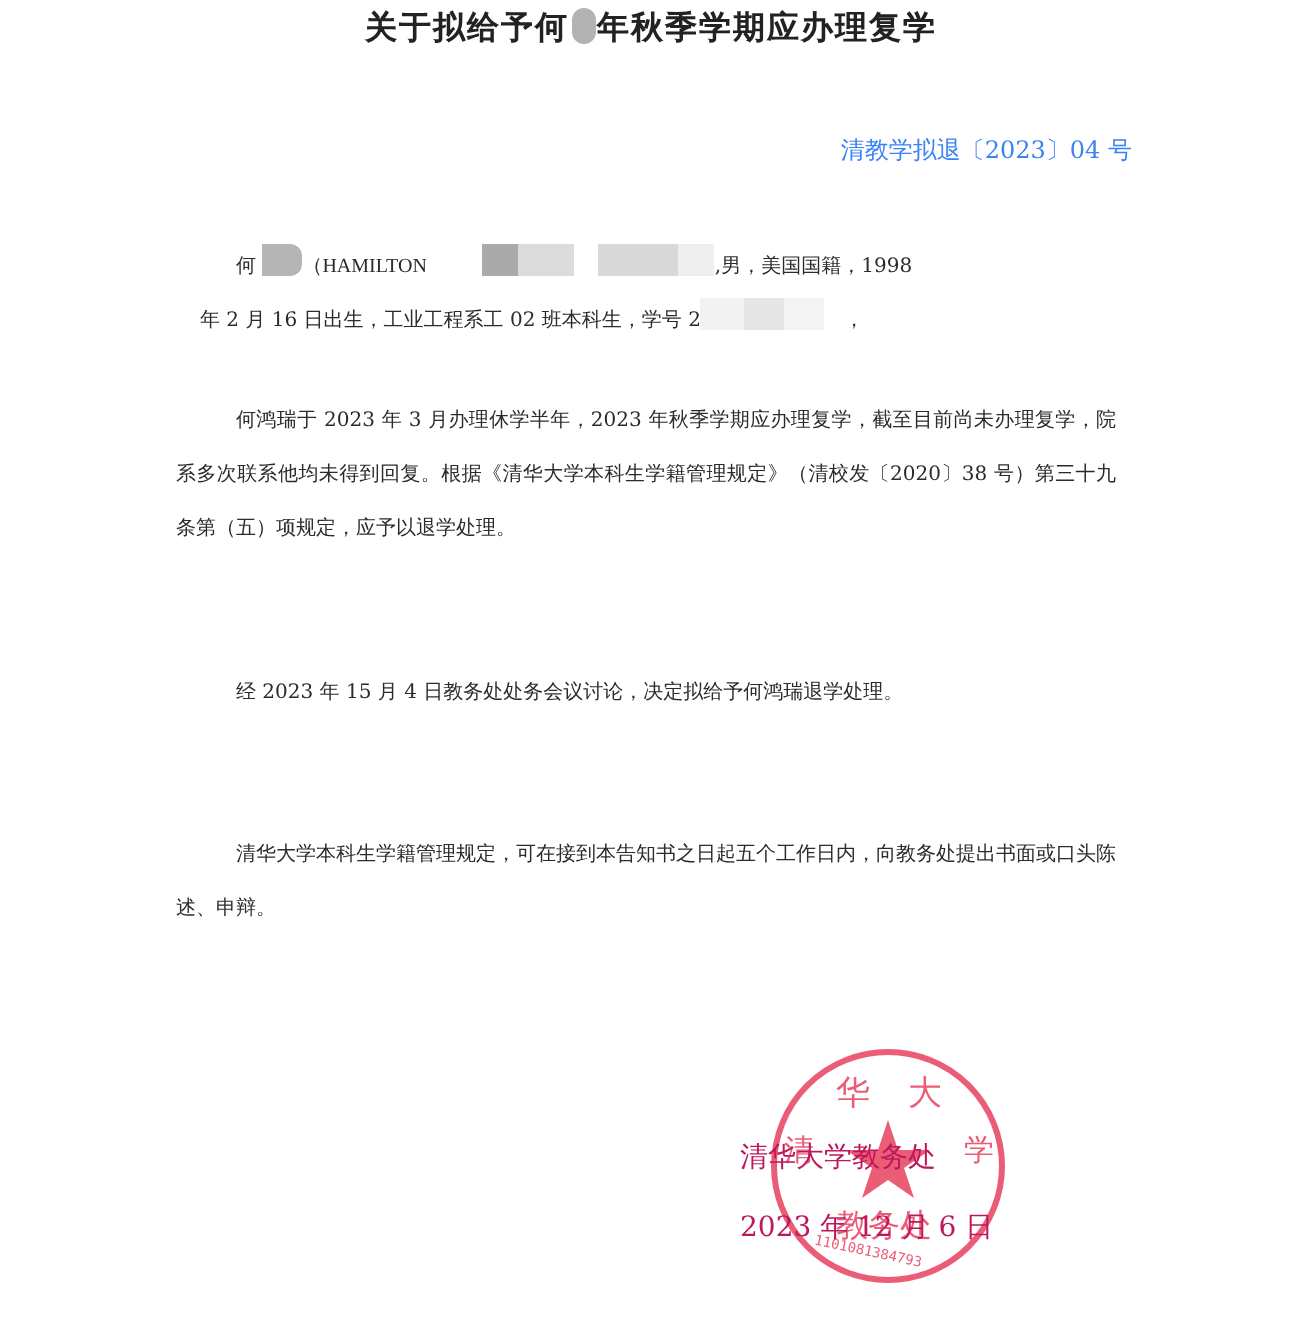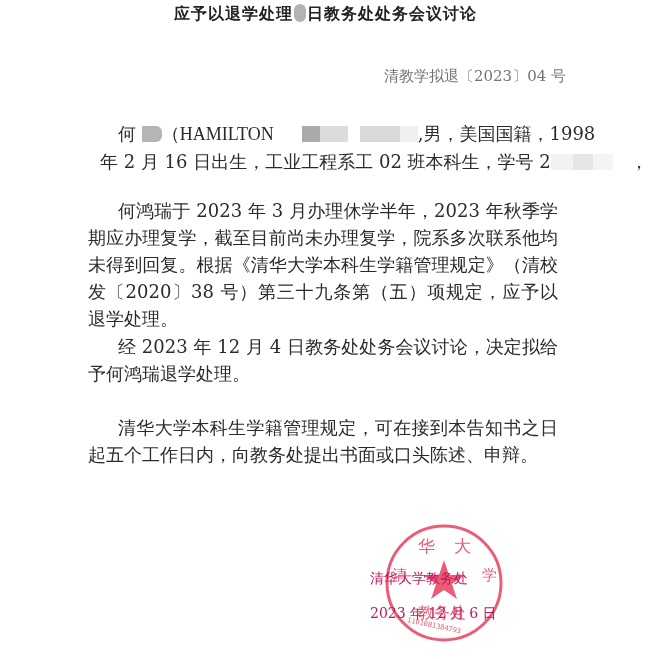--- a/index.html
+++ b/index.html
@@ -9,57 +9,57 @@
   }
   .title {
     position: absolute; top: 4px; left: 0; width: 651px; text-align: center;
     font-family: "DejaVu Sans", sans-serif; font-weight: bold; font-size: 16px; letter-spacing: 1px; color: #222;
   }
   .redact-dot {
     display: inline-block; width: 12px; height: 18px; background: #b3b3b3; border-radius: 6px;
     vertical-align: -3px; margin: 0 1px;
   }
   .docnum {
-    position: absolute; top: 67px; right: 85px; font-size: 15px; color: #737373;
+    position: absolute; top: 67px; right: 85px; font-size: 12px; color: #3b82f6;
   }
   .para {
-    position: absolute; left: 88px; width: 470px; font-size: 18px; line-height: 27px; color: #2b2b2b;
+    position: absolute; left: 88px; width: 470px; font-size: 10px; line-height: 27px; color: #2b2b2b;
     text-align: justify;
   }
   .indent { text-indent: 30px; }
   .r-block { display: inline-block; height: 16px; vertical-align: -2px; }
   .sig {
     position: absolute; font-size: 14px; color: #be185d; z-index: 2;
   }
   .stamp {
     position: absolute; left: 384px; top: 522px; width: 120px; height: 122px; z-index: 1; opacity: 0.85;
   }
 </style>
 </head>
 <body>
 
 <div class="title">
-  <span>应予以退学处理</span><span class="redact-dot"></span><span>日教务处处务会议讨论</span>
+  <span>关于拟给予何</span><span class="redact-dot"></span><span>年秋季学期应办理复学</span>
 </div>
 
 <div class="docnum">清教学拟退〔2023〕04 号</div>
 
 <div class="para" style="top:120px;">
   <div class="indent" style="white-space:nowrap;">
     <span>何</span>
     <span class="r-block" style="width:20px;background:#b5b5b5;border-radius:0 6px 6px 0;"></span><span style="font-family:'Liberation Serif',serif;">（HAMILTON</span><span class="r-block" style="width:28px;background:#fff;"></span><span class="r-block" style="width:18px;background:#aaaaaa;"></span><span class="r-block" style="width:28px;background:#dcdcdc;"></span><span class="r-block" style="width:12px;background:#fff;"></span><span class="r-block" style="width:40px;background:#d9d9d9;"></span><span class="r-block" style="width:18px;background:#efefef;"></span><span>,男，美国国籍，1998</span>
   </div>
   <div style="white-space:nowrap;margin-left:12px;">
     <span>年 2 月 16 日出生，工业工程系工 02 班本科生，学号 2</span><span class="r-block" style="width:22px;background:#f2f2f2;"></span><span class="r-block" style="width:20px;background:#e6e6e6;"></span><span class="r-block" style="width:20px;background:#f4f4f4;"></span>&nbsp;&nbsp;&nbsp;<span>，</span>
   </div>
 </div>
 
 <div class="para indent" style="top:197px;">何鸿瑞于 2023 年 3 月办理休学半年，2023 年秋季学期应办理复学，截至目前尚未办理复学，院系多次联系他均未得到回复。根据《清华大学本科生学籍管理规定》（清校发〔2020〕38 号）第三十九条第（五）项规定，应予以退学处理。</div>
 
-<div class="para indent" style="top:333px;">经 2023 年 12 月 4 日教务处处务会议讨论，决定拟给予何鸿瑞退学处理。</div>
+<div class="para indent" style="top:333px;">经 2023 年 15 月 4 日教务处处务会议讨论，决定拟给予何鸿瑞退学处理。</div>
 
 <div class="para indent" style="top:414px;">清华大学本科生学籍管理规定，可在接到本告知书之日起五个工作日内，向教务处提出书面或口头陈述、申辩。</div>
 
 <svg class="stamp" viewBox="0 0 120 122">
   <circle cx="60" cy="61" r="57" fill="none" stroke="#e8415f" stroke-width="3"></circle>
   <polygon points="60,38 65,53 81,53 68,62 73,77 60,68 47,77 52,62 39,53 55,53" fill="#e8415f"></polygon>
   <text x="34" y="30" font-size="17" fill="#e8415f" font-family="DejaVu Sans, sans-serif">华</text>
   <text x="70" y="30" font-size="17" fill="#e8415f" font-family="DejaVu Sans, sans-serif">大</text>
   <text x="8" y="58" font-size="15" fill="#e8415f" font-family="DejaVu Sans, sans-serif">清</text>
   <text x="98" y="58" font-size="15" fill="#e8415f" font-family="DejaVu Sans, sans-serif">学</text>

